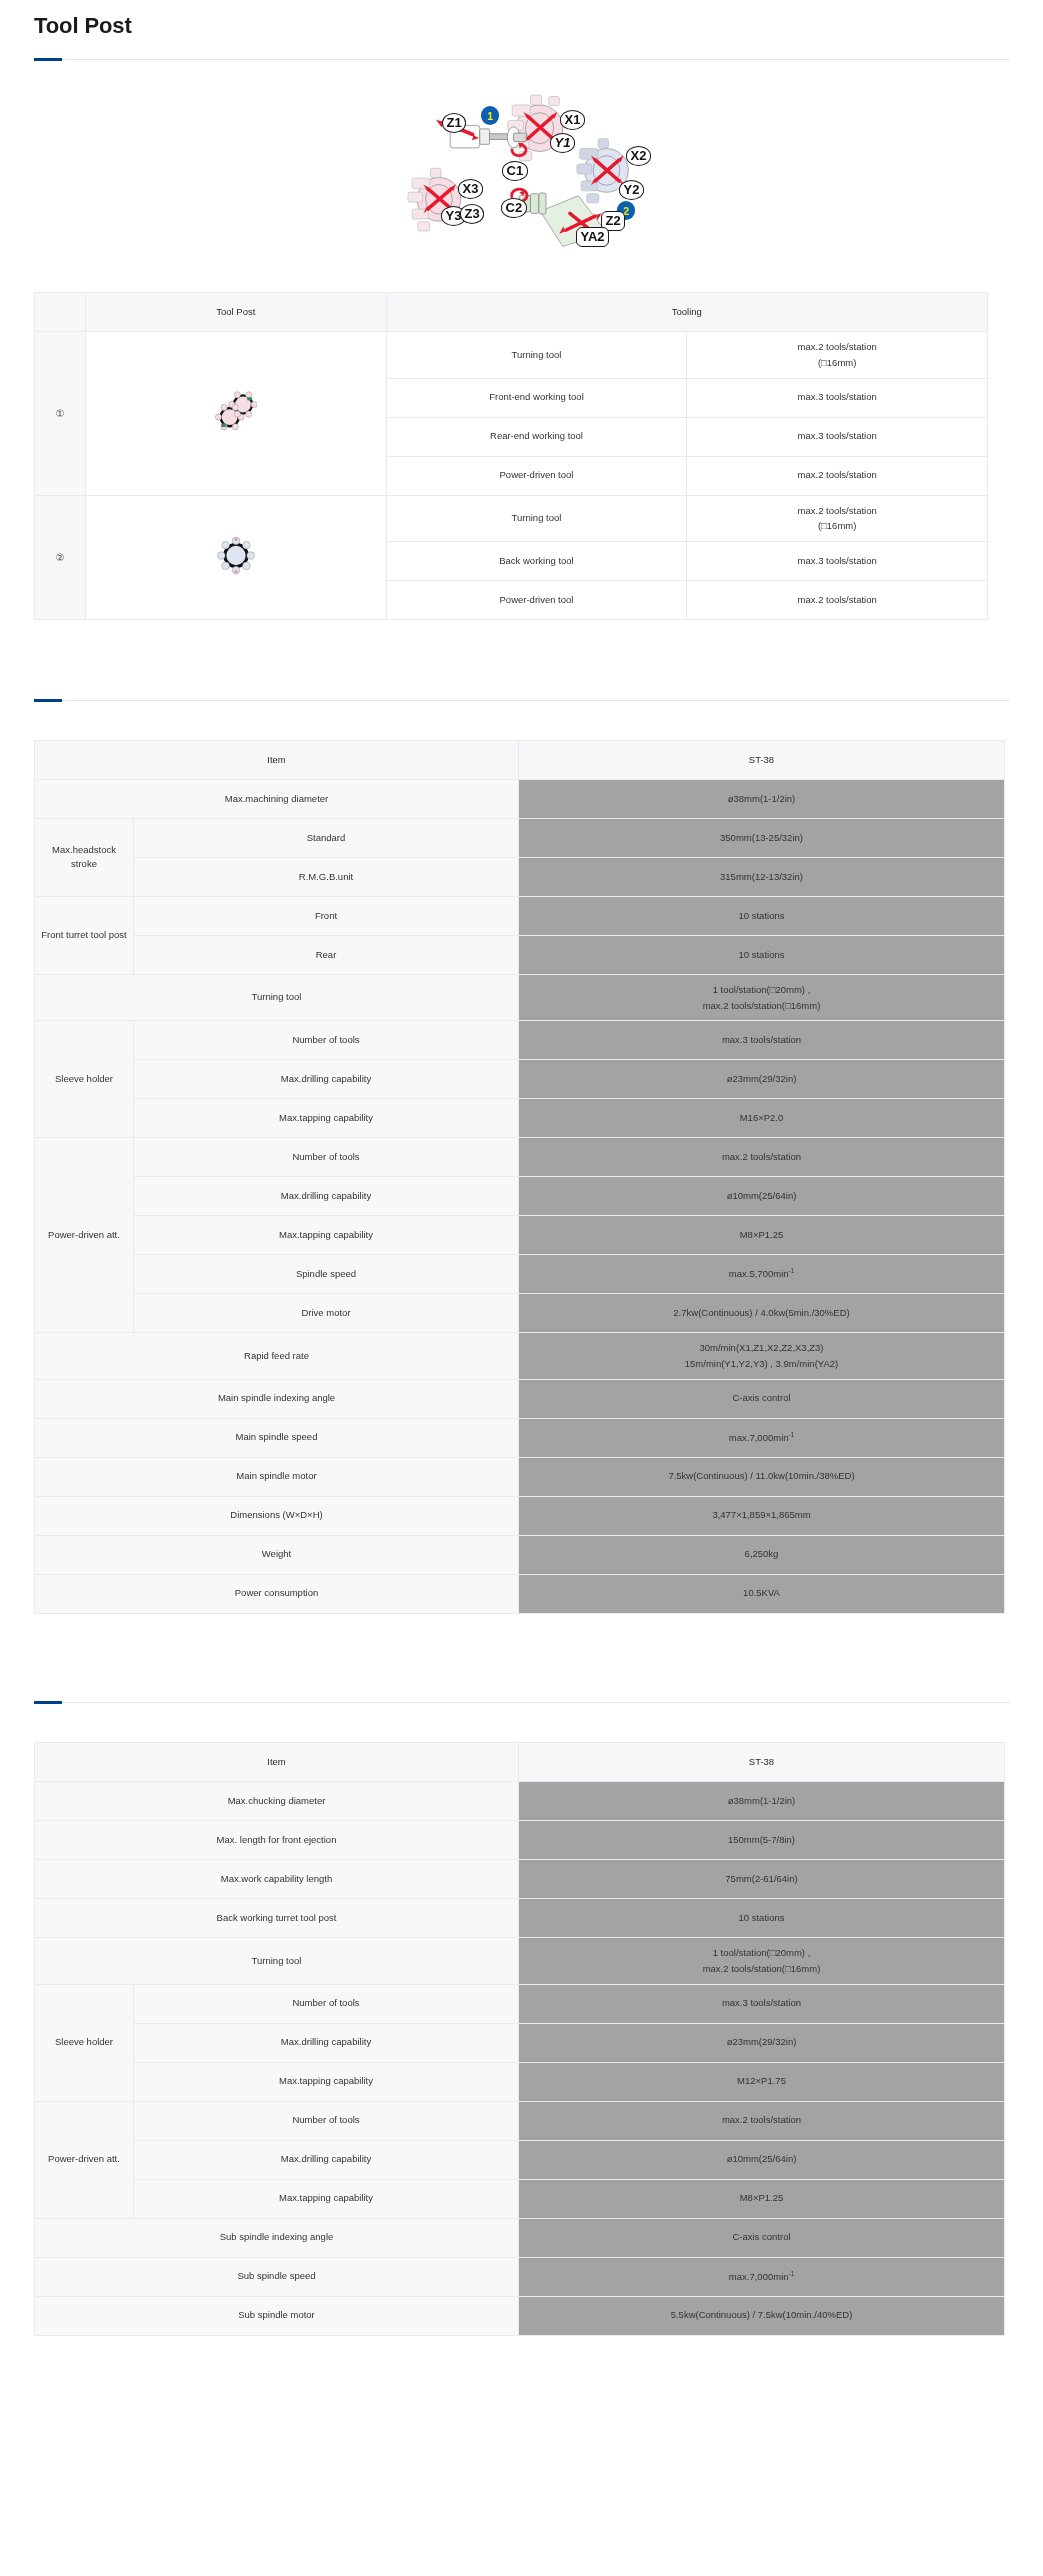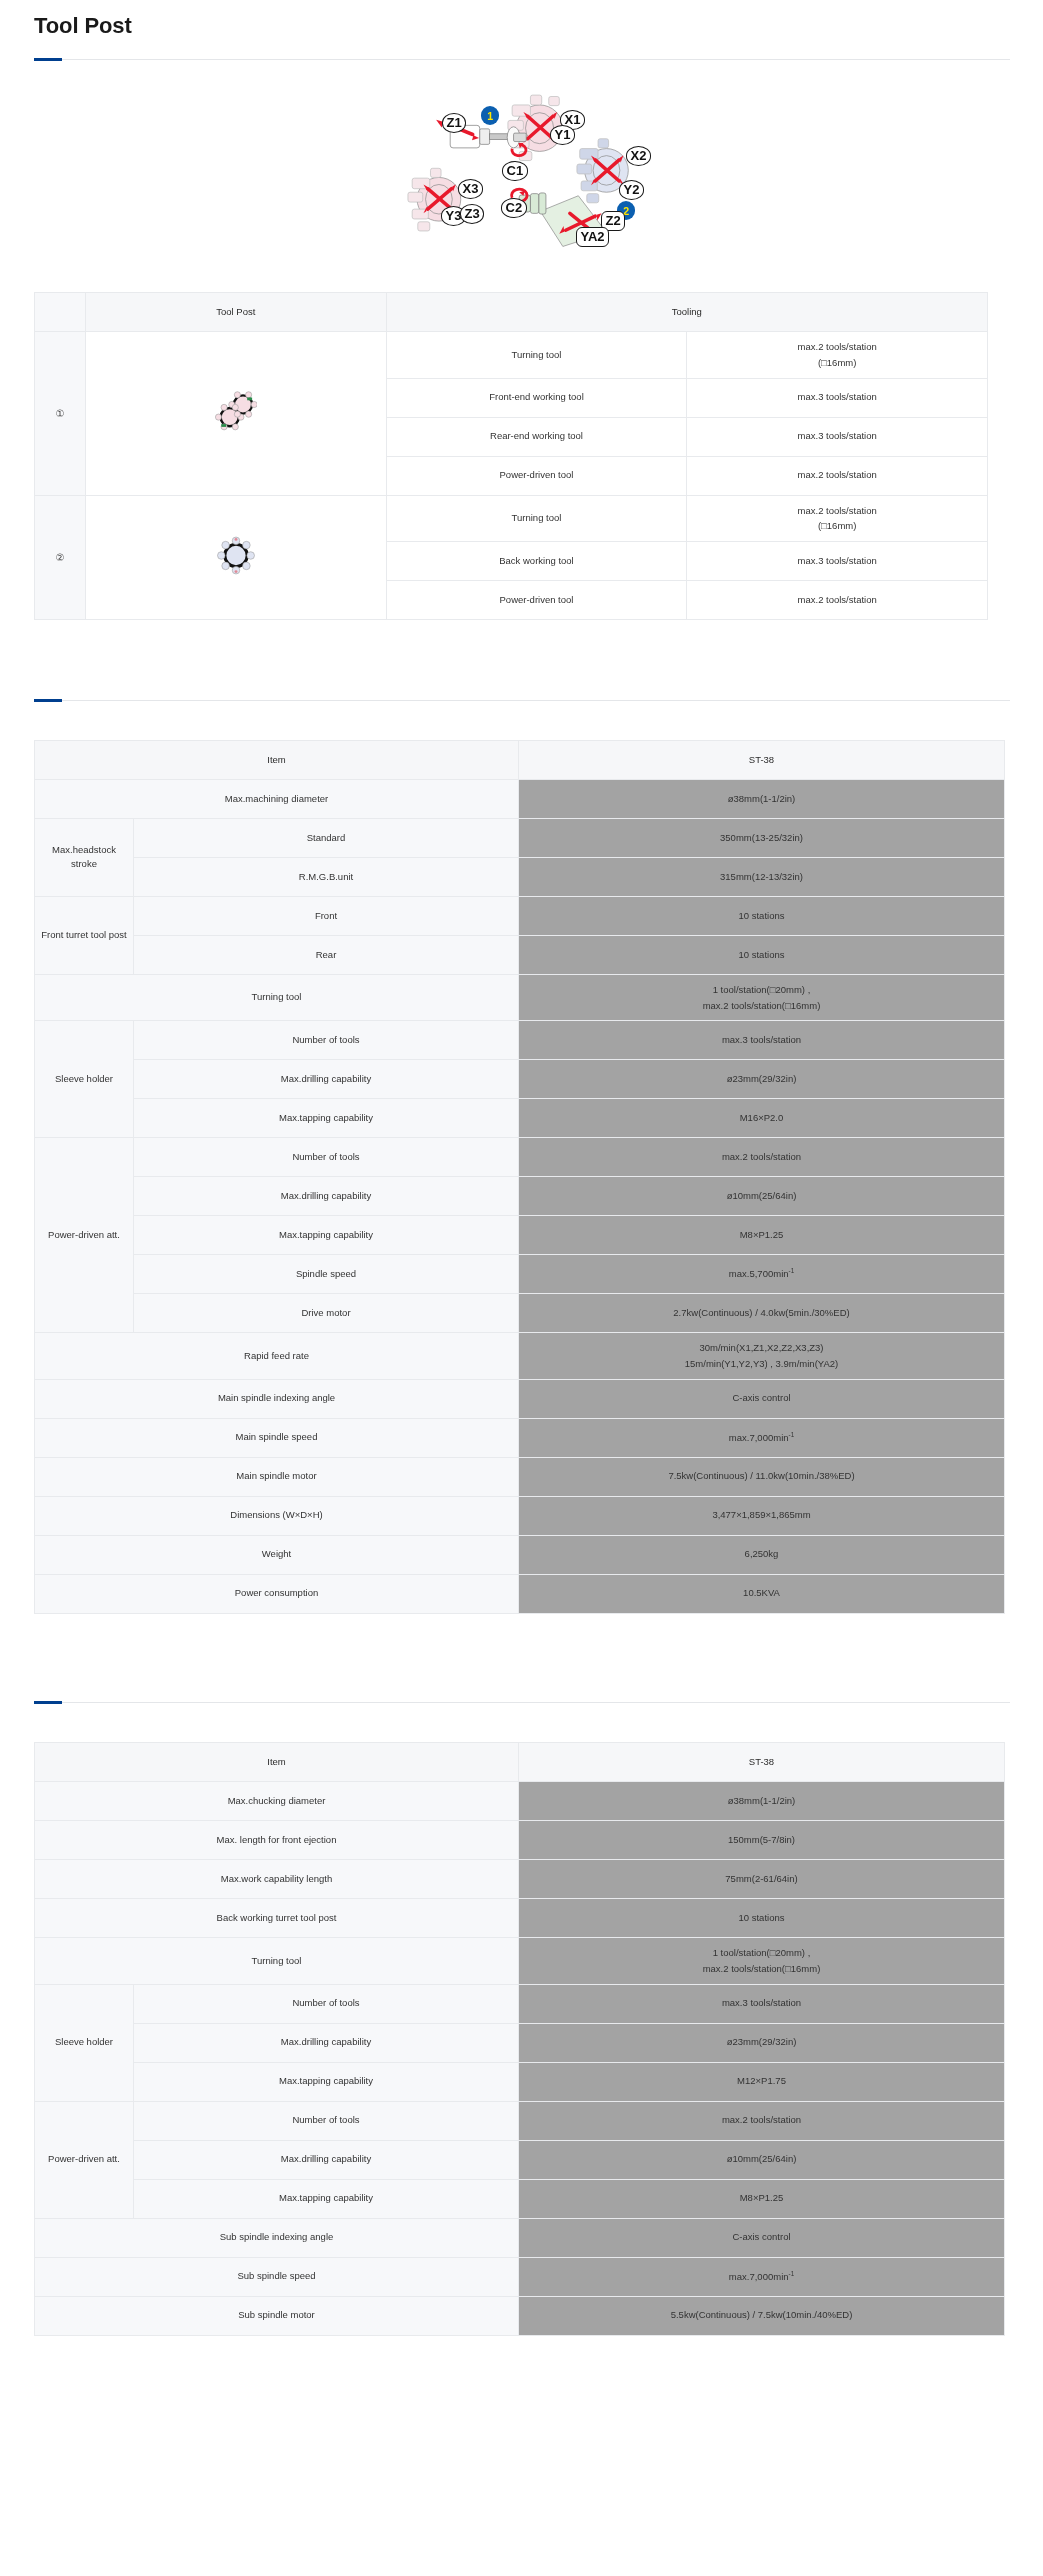--- a/index.html
+++ b/index.html
@@ -227,21 +227,21 @@
         </svg>
 
         
         <div class="badge" style="left:107px; top:25px;">1</div>
         <div class="badge" style="left:243px; top:120px;">2</div>
 
         
         <div class="axlbl" style="left:68px;  top:32px;">Z1</div>
         <div class="axlbl" style="left:128px; top:80px;">C1</div>
         <div class="axlbl" style="left:186px; top:29px;">X1</div>
-        <div class="axlbl" style="left:176px; top:44px;">Y1</div>
+        <div class="axlbl" style="left:176px; top:52px;font-style:italic;">Y1</div>
         <div class="axlbl" style="left:84px; top:98px;">X3</div>
         <div class="axlbl" style="left:67px;  top:125px;">Y3</div>
         <div class="axlbl" style="left:86px; top:123px;">Z3</div>
         <div class="axlbl" style="left:127px; top:117px;">C2</div>
         <div class="axlbl" style="left:252px; top:65px;">X2</div>
         <div class="axlbl" style="left:245px; top:99px;">Y2</div>
         <div class="axlbl" style="left:227px; top:130px;border-radius:6px;">Z2</div>
         <div class="axlbl" style="left:202px; top:146px;border-radius:6px;">YA2</div>
       </div>
     </div>

